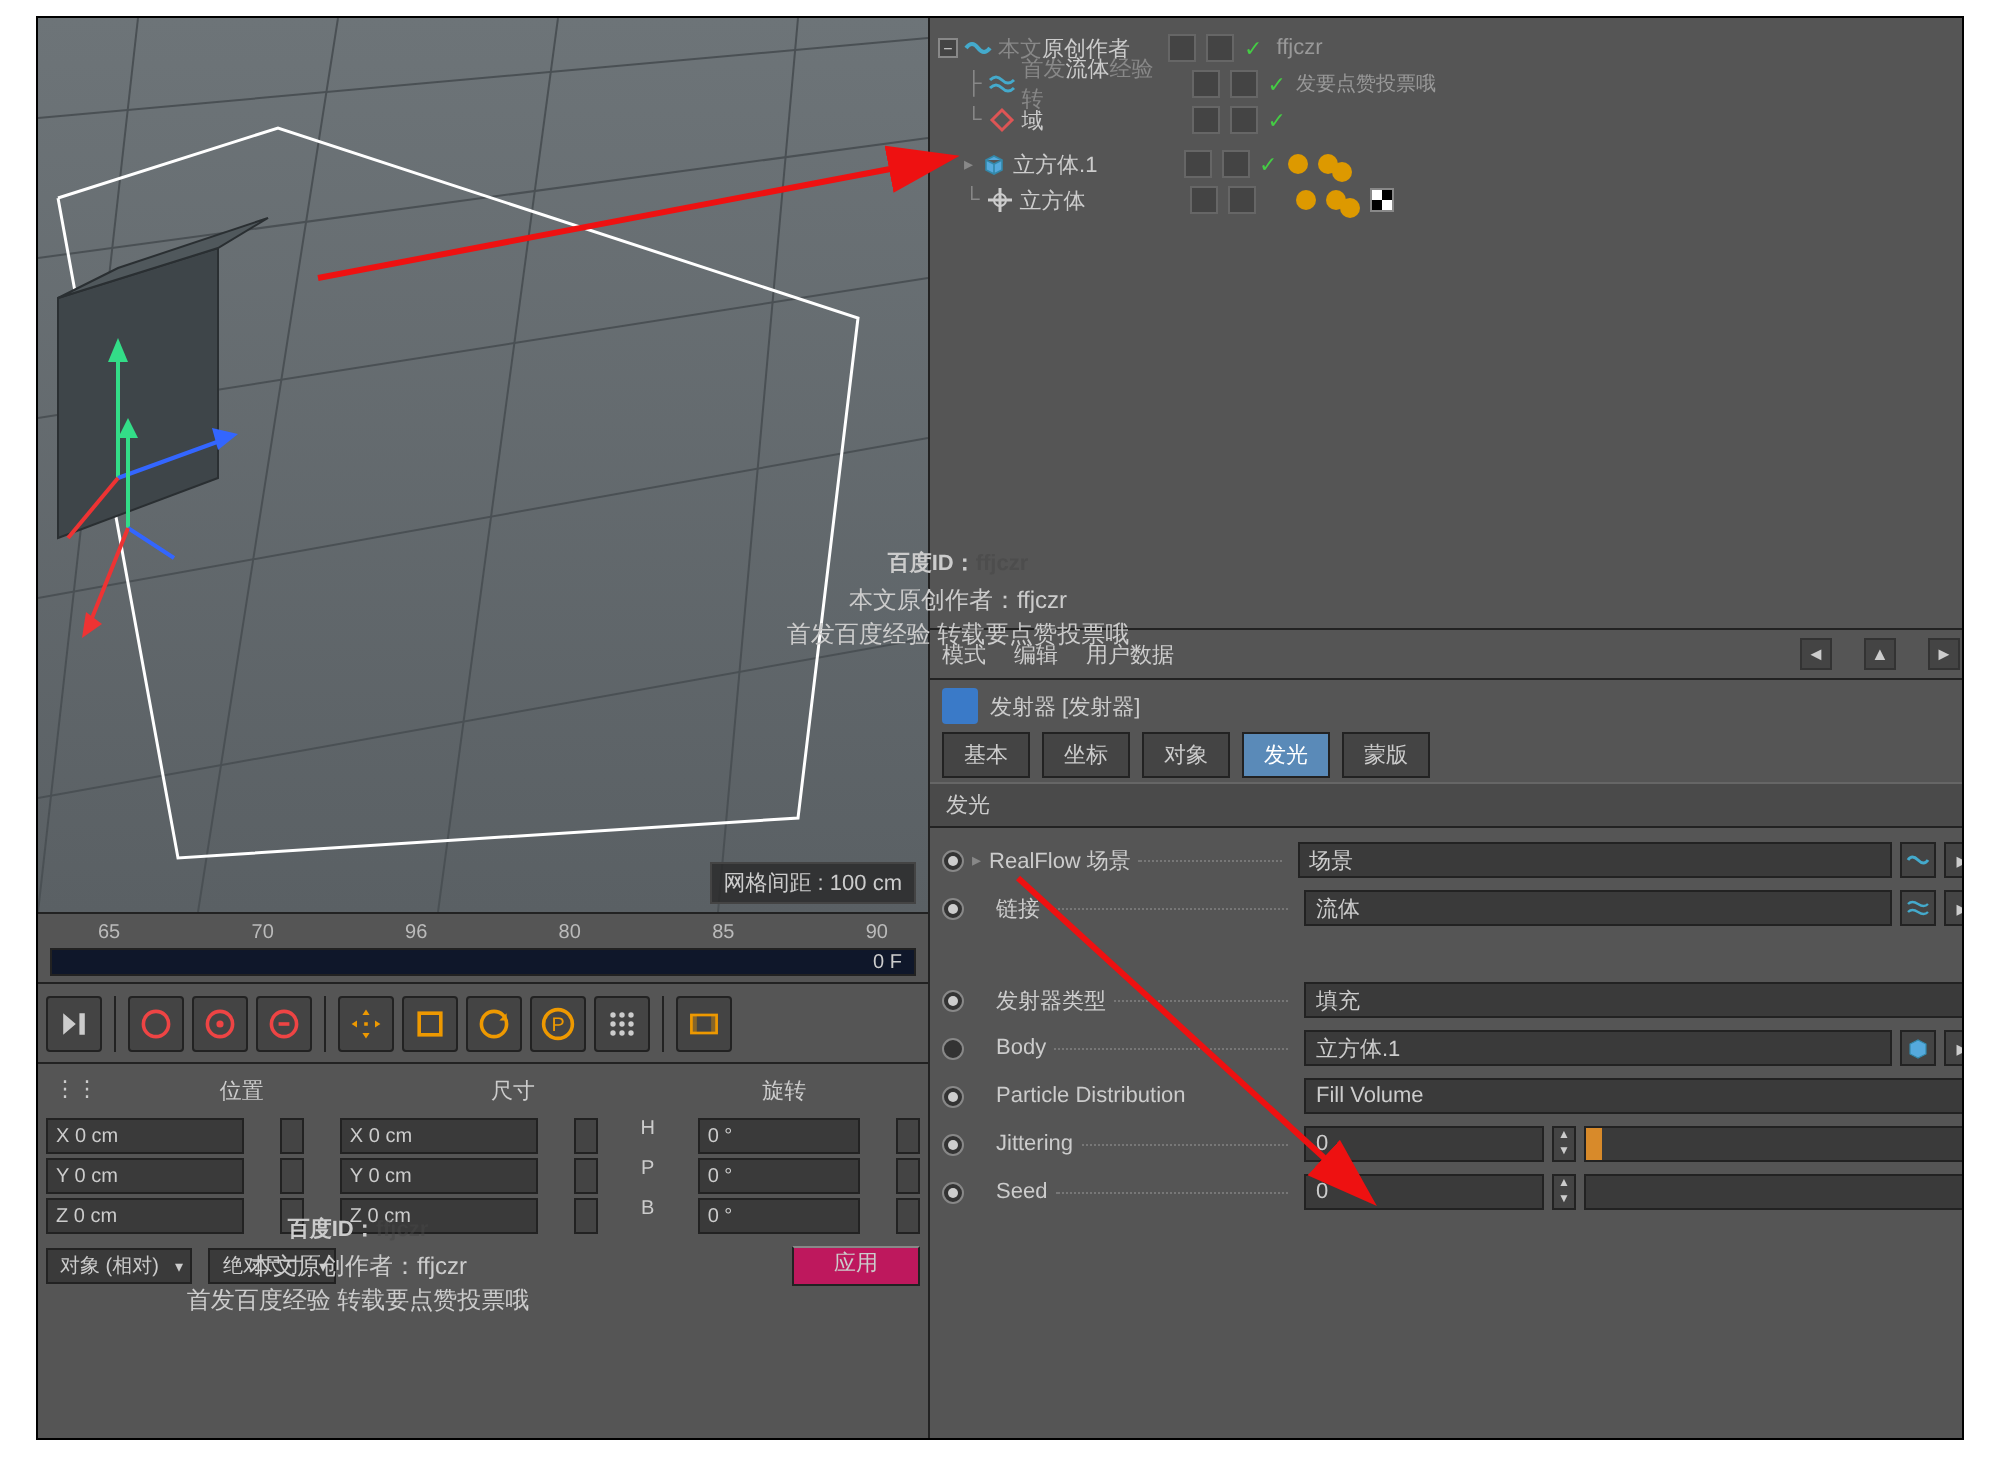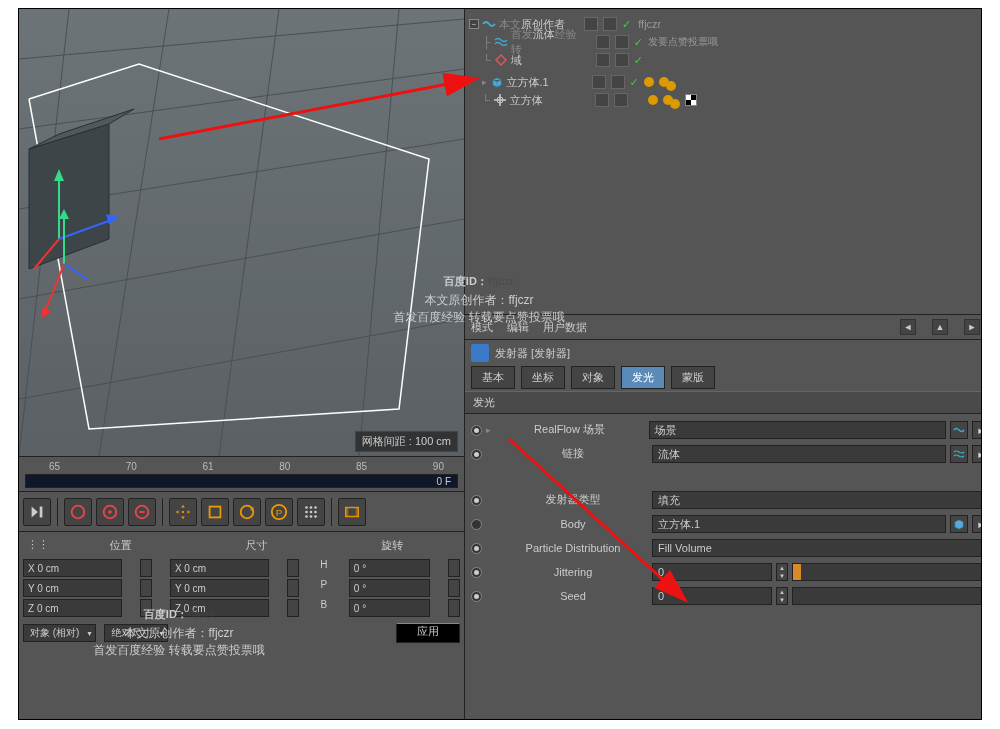--- a/index.html
+++ b/index.html
@@ -27,21 +27,21 @@
 .coord-head { display:flex; padding:2px 0 6px 0; }
 .coord-head span { flex:1; text-align:center; font-size:11px; }
 .coord-row { display:flex; gap:18px; margin-bottom:2px; align-items:flex-start; }
 .cfield { flex:1; height:18px; background:#3a3a3a; border:1px solid #222; display:flex; align-items:center; padding:0 4px; font-size:10px; }
 .spinner { width:12px; height:18px; background:#444; border:1px solid #222; }
 .lfield { width:14px; text-align:center; font-size:10px; }
 .rfield { flex:0.8; height:18px; background:#3a3a3a; border:1px solid #222; display:flex; align-items:center; padding:0 4px; font-size:10px; }
 .coord-foot { display:flex; gap:8px; margin-top:6px; align-items:center; }
 .dd { height:18px; background:#3a3a3a; border:1px solid #222; padding:0 16px 0 6px; font-size:10px; display:flex; align-items:center; position:relative; }
 .dd::after { content:"▾"; position:absolute; right:4px; font-size:8px; }
-.btn-apply { margin-left:auto; height:20px; padding:0 20px; background:#000000; border:1px solid #222; border-top-color:#888; font-size:11px; cursor:pointer; }
+.btn-apply { margin-left:auto; height:20px; padding:0 20px; background:#be185d; border:1px solid #222; border-top-color:#888; font-size:11px; cursor:pointer; }
 
 
 .objmgr { position:absolute; left:445px; top:0; width:518px; height:305px; background:#555; border-left:1px solid #222; }
 .tree { padding:6px 4px; }
 .tree-row { display:flex; align-items:center; height:18px; gap:3px; }
 .indent1 { padding-left:14px; }
 .expander { width:10px; height:10px; border:1px solid #888; display:flex; align-items:center; justify-content:center; font-size:8px; cursor:pointer; background:#444; }
 .obj-icon { width:14px; height:14px; display:flex; align-items:center; justify-content:center; }
 .obj-name { flex:0 0 80px; font-size:11px; }
 .vis-col { width:14px; height:14px; border:1px solid #666; background:#444; margin-left:2px; }
@@ -57,21 +57,21 @@
 .attr-title { display:flex; align-items:center; gap:6px; padding:4px 6px; }
 .attr-title .icon { width:18px; height:18px; background:#3a7ac8; border-radius:2px; }
 .tabs { display:flex; padding:0 6px; gap:6px; }
 .tab { padding:3px 10px; background:#444; border:1px solid #222; font-size:11px; cursor:pointer; }
 .tab.active { background:#5a8ab8; color:#fff; }
 .section-head { background:#4a4a4a; padding:3px 8px; margin-top:2px; border-top:1px solid #666; border-bottom:1px solid #222; font-size:11px; }
 .props { padding:4px 6px; }
 .prop-row { display:flex; align-items:center; height:24px; gap:4px; }
 .radio { width:11px; height:11px; border:1px solid #888; border-radius:50%; background:#333; flex-shrink:0; }
 .radio.on::after { content:""; display:block; width:5px; height:5px; border-radius:50%; background:#ccc; margin:2px; }
-.prop-label { width:150px; font-size:11px; display:flex; align-items:center;flex-direction:column; }
+.prop-label { width:150px; font-size:11px; display:flex; align-items:center; }
 .dots { flex:1; border-bottom:1px dotted #777; margin:0 4px; height:1px; align-self:center; }
 .prop-field { flex:1; height:18px; background:#3a3a3a; border:1px solid #222; padding:0 5px; display:flex; align-items:center; font-size:11px; position:relative; }
 .prop-field.dd::after { content:"▾"; position:absolute; right:5px; font-size:9px; }
 .mini-icon { width:18px; height:18px; background:#444; border:1px solid #222; display:flex; align-items:center; justify-content:center; cursor:pointer; flex-shrink:0; }
 .num-spinner { width:12px; height:18px; background:#444; border:1px solid #222; display:flex; flex-direction:column; }
 .num-spinner div { flex:1; display:flex; align-items:center; justify-content:center; font-size:6px; }
 .orange-bar { position:absolute; left:0; top:0; height:100%; width:8px; background:#d88a2a; }
 
 
 .wm { position:absolute; color:rgba(70,70,70,.55); pointer-events:none; text-align:center; }
@@ -126,21 +126,21 @@
       <line x1="25" y1="60" x2="5" y2="110" stroke="#e33" stroke-width="2"></line>
       <polygon points="2,115 4,102 12,108" fill="#e33"></polygon>
     </svg>
     <div class="grid-info">网格间距 : 100 cm</div>
   </div>
 
   <div class="timeline">
     <div class="ticks">
       <span>65</span>
         <span>70</span>
-        <span>61</span>
+        <span>96</span>
         <span>80</span>
         <span>85</span>
         <span>90</span>
     </div>
     <div class="timebar">0 F</div>
   </div>
 
   <div class="toolbar">
     <div class="tbtn">
         <svg viewBox="0 0 20 20">

